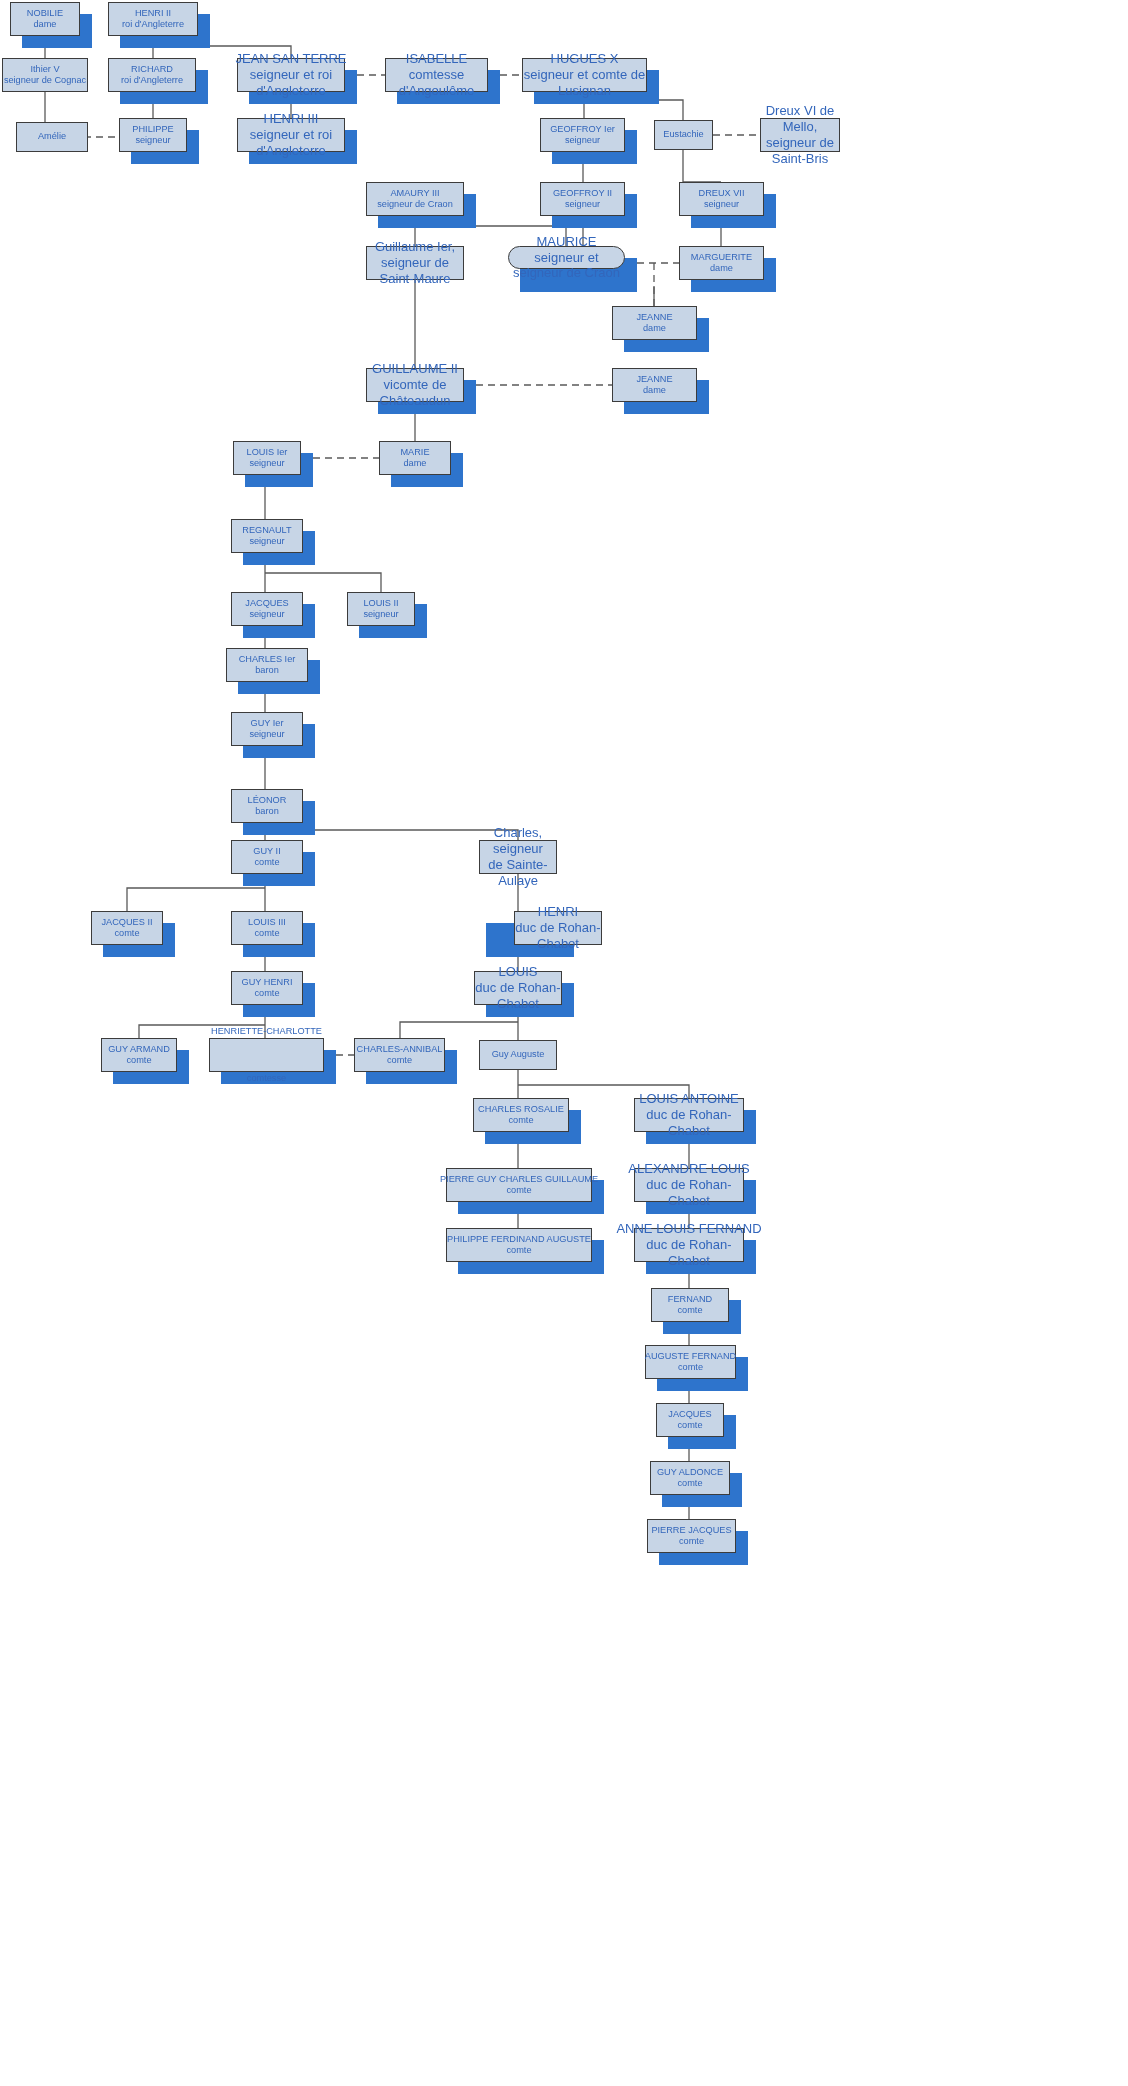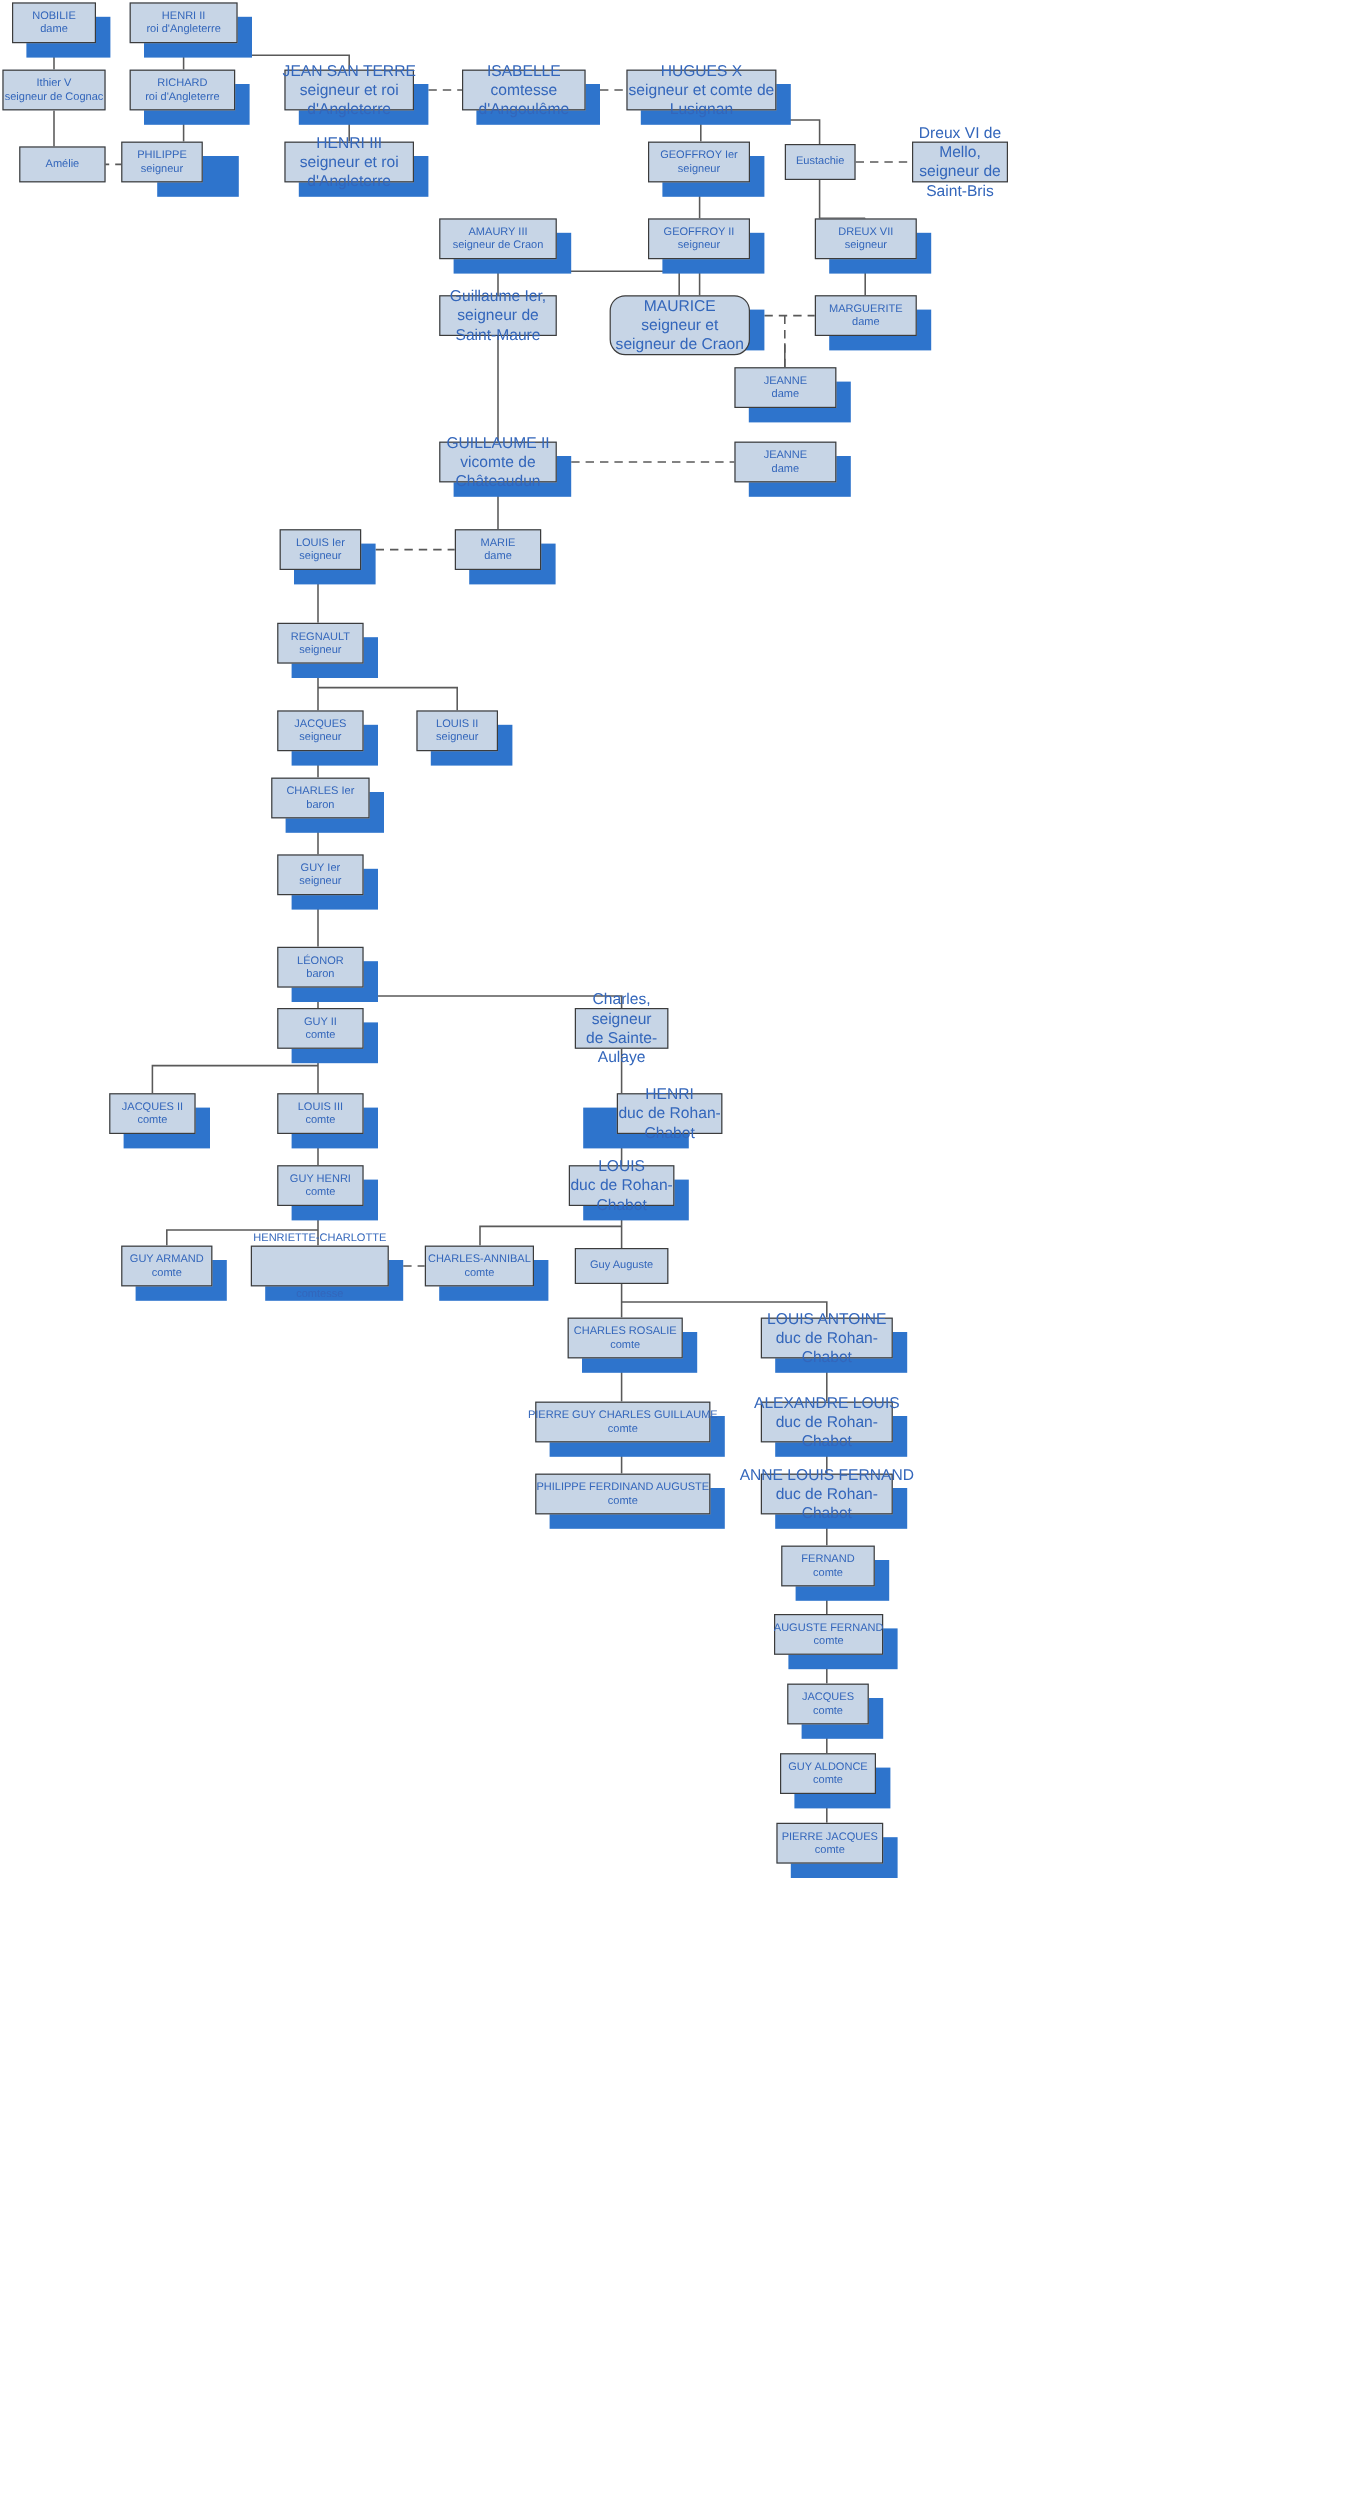--- a/index.html
+++ b/index.html
@@ -141,21 +141,21 @@
       </div>
       <div class="shadow" style="left: 534px; top: 70px; width: 125px; height: 34px;"></div>
       <div class="node f8" style="left: 522px; top: 58px; width: 125px; height: 34px;">
         <span class="nm">HUGUES X</span>
         <span class="ti">seigneur et comte de Lusignan</span>
       </div>
       <div class="node f9" style="left: 16px; top: 122px; width: 72px; height: 30px;">
         <span class="nm">Amélie</span>
       </div>
       <div class="shadow" style="left: 131px; top: 130px; width: 68px; height: 34px;"></div>
-      <div class="node f9" style="left: 101px; top: 118px; width: 68px; height: 34px;">
+      <div class="node f9" style="left: 119px; top: 118px; width: 68px; height: 34px;">
         <span class="nm">PHILIPPE</span>
         <span class="ti">seigneur</span>
       </div>
       <div class="shadow" style="left: 249px; top: 130px; width: 108px; height: 34px;"></div>
       <div class="node f8" style="left: 237px; top: 118px; width: 108px; height: 34px;">
         <span class="nm">HENRI III</span>
         <span class="ti">seigneur et roi d'Angleterre</span>
       </div>
       <div class="shadow" style="left: 552px; top: 130px; width: 85px; height: 34px;"></div>
       <div class="node f9" style="left: 540px; top: 118px; width: 85px; height: 34px;">
@@ -182,21 +182,21 @@
       <div class="shadow" style="left: 691px; top: 194px; width: 85px; height: 34px;"></div>
       <div class="node f9" style="left: 679px; top: 182px; width: 85px; height: 34px;">
         <span class="nm">DREUX VII</span>
         <span class="ti">seigneur</span>
       </div>
       <div class="node f8 wrap" style="left: 366px; top: 246px; width: 98px; height: 34px;">
         <span class="nm">Guillaume Ier, seigneur de</span>
         <span class="ti">Saint-Maure</span>
       </div>
       <div class="shadow" style="left: 520px; top: 258px; width: 117px; height: 34px;"></div>
-      <div class="node f8" style="left: 508px; top: 246px; width: 117px; height: 50px; border-radius: 13px;">
+      <div class="node f8" style="left: 508px; top: 246px; width: 117px; height: 23px; border-radius: 13px;">
         <span class="nm">MAURICE</span>
         <span class="ti">seigneur et seigneur de Craon</span>
       </div>
       <div class="shadow" style="left: 691px; top: 258px; width: 85px; height: 34px;"></div>
       <div class="node f9" style="left: 679px; top: 246px; width: 85px; height: 34px;">
         <span class="nm">MARGUERITE</span>
         <span class="ti">dame</span>
       </div>
       <div class="shadow" style="left: 624px; top: 318px; width: 85px; height: 34px;"></div>
       <div class="node f9" style="left: 612px; top: 306px; width: 85px; height: 34px;">

